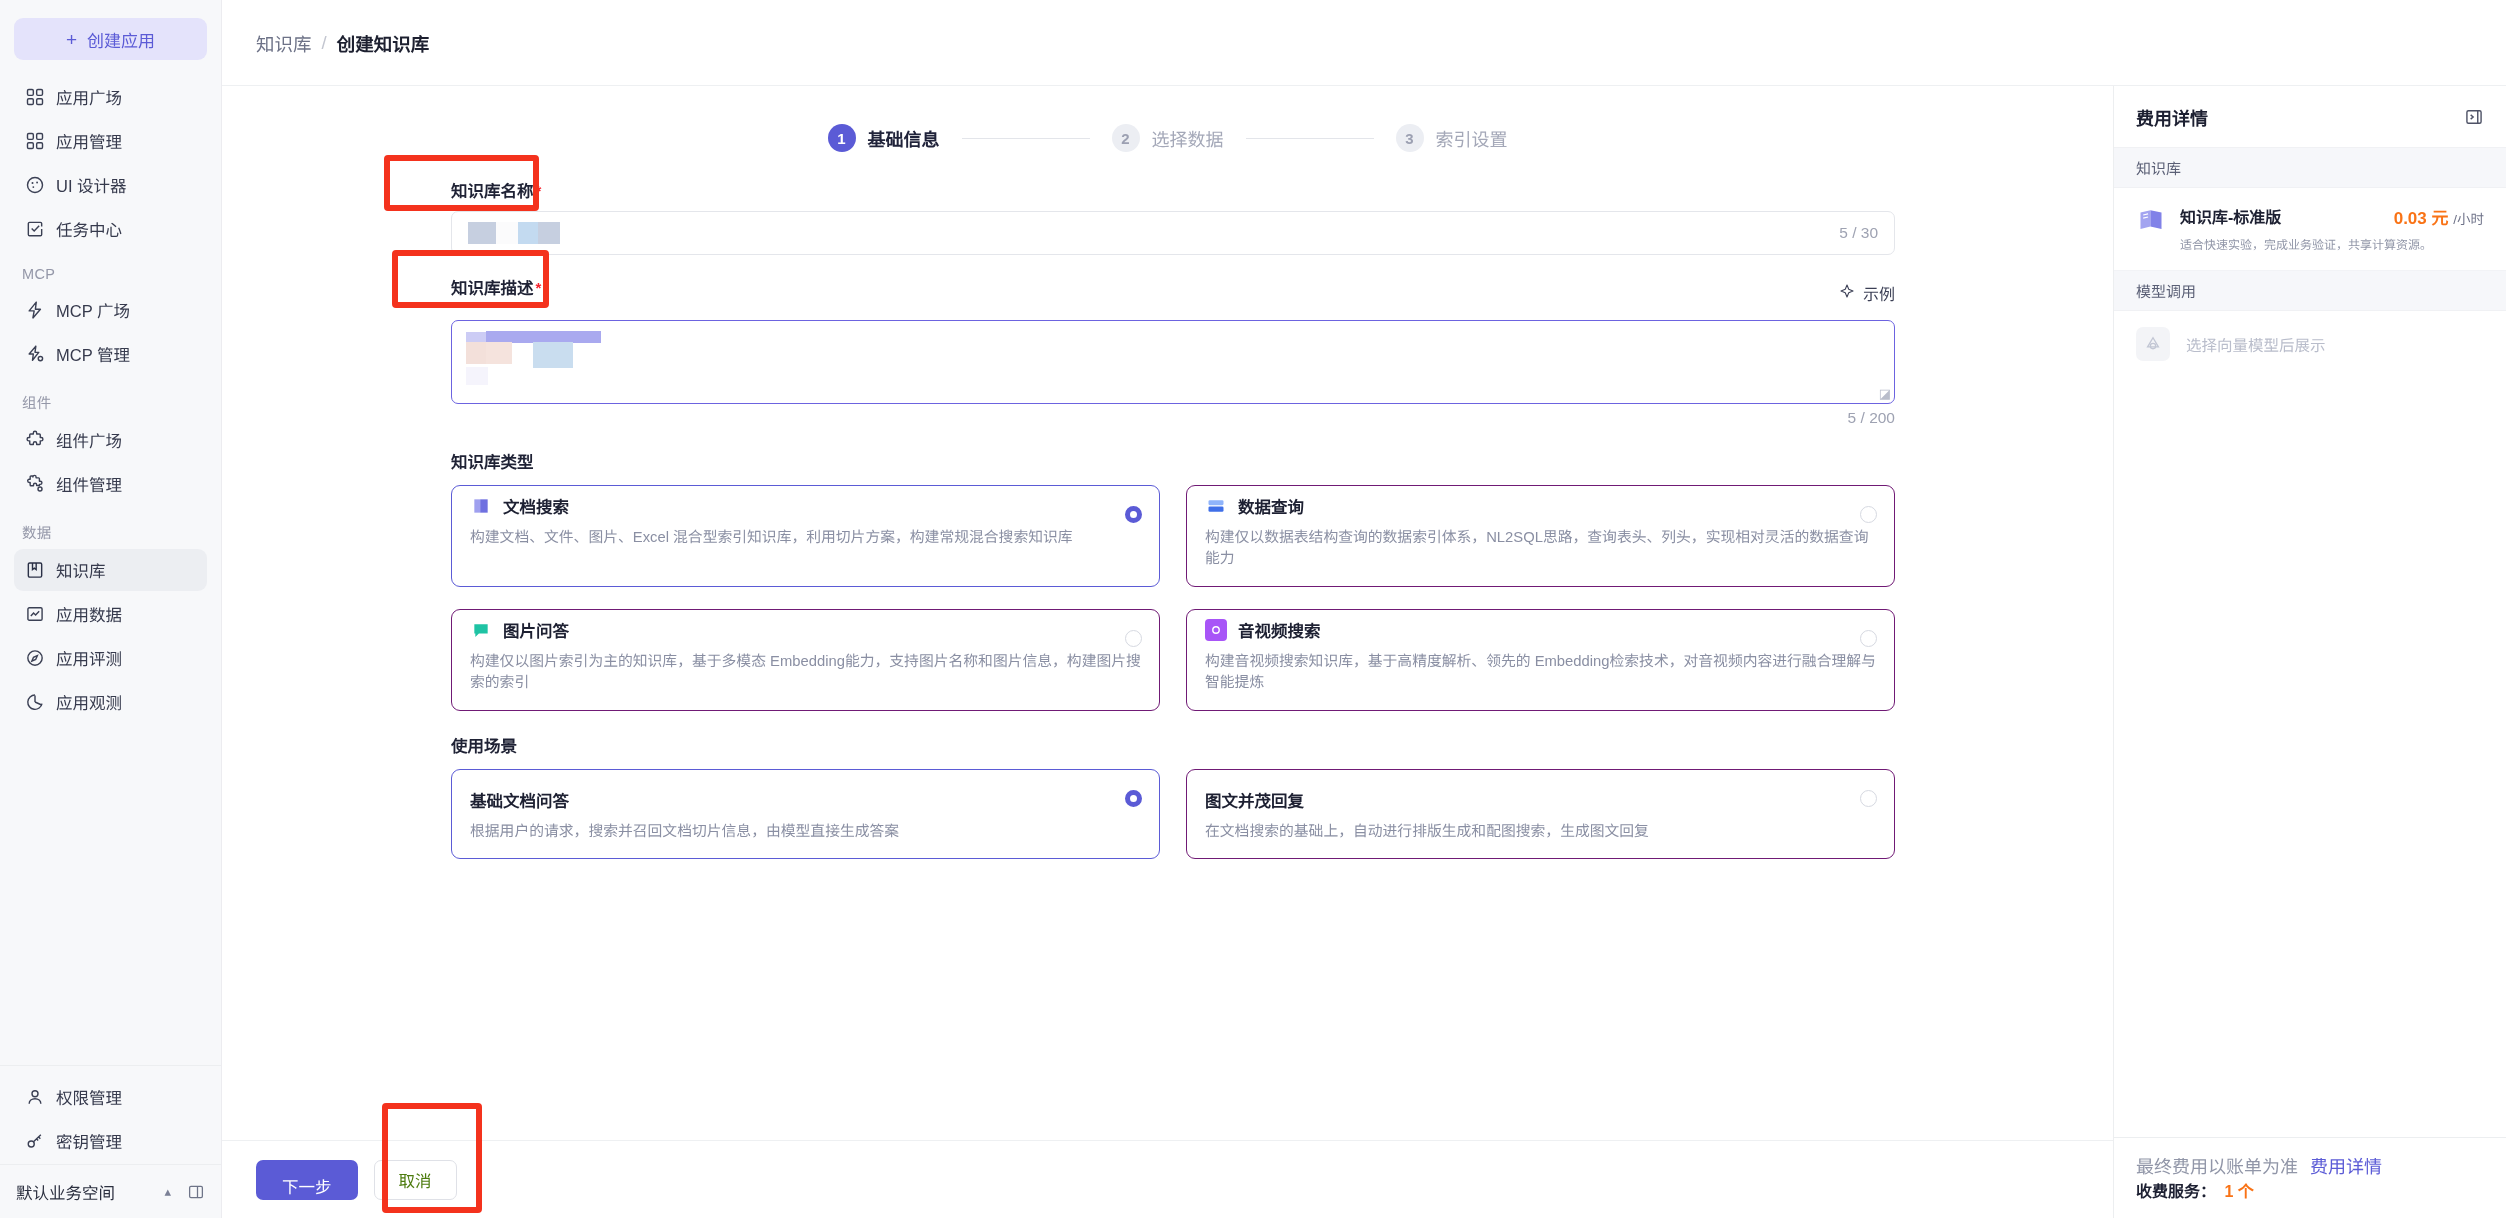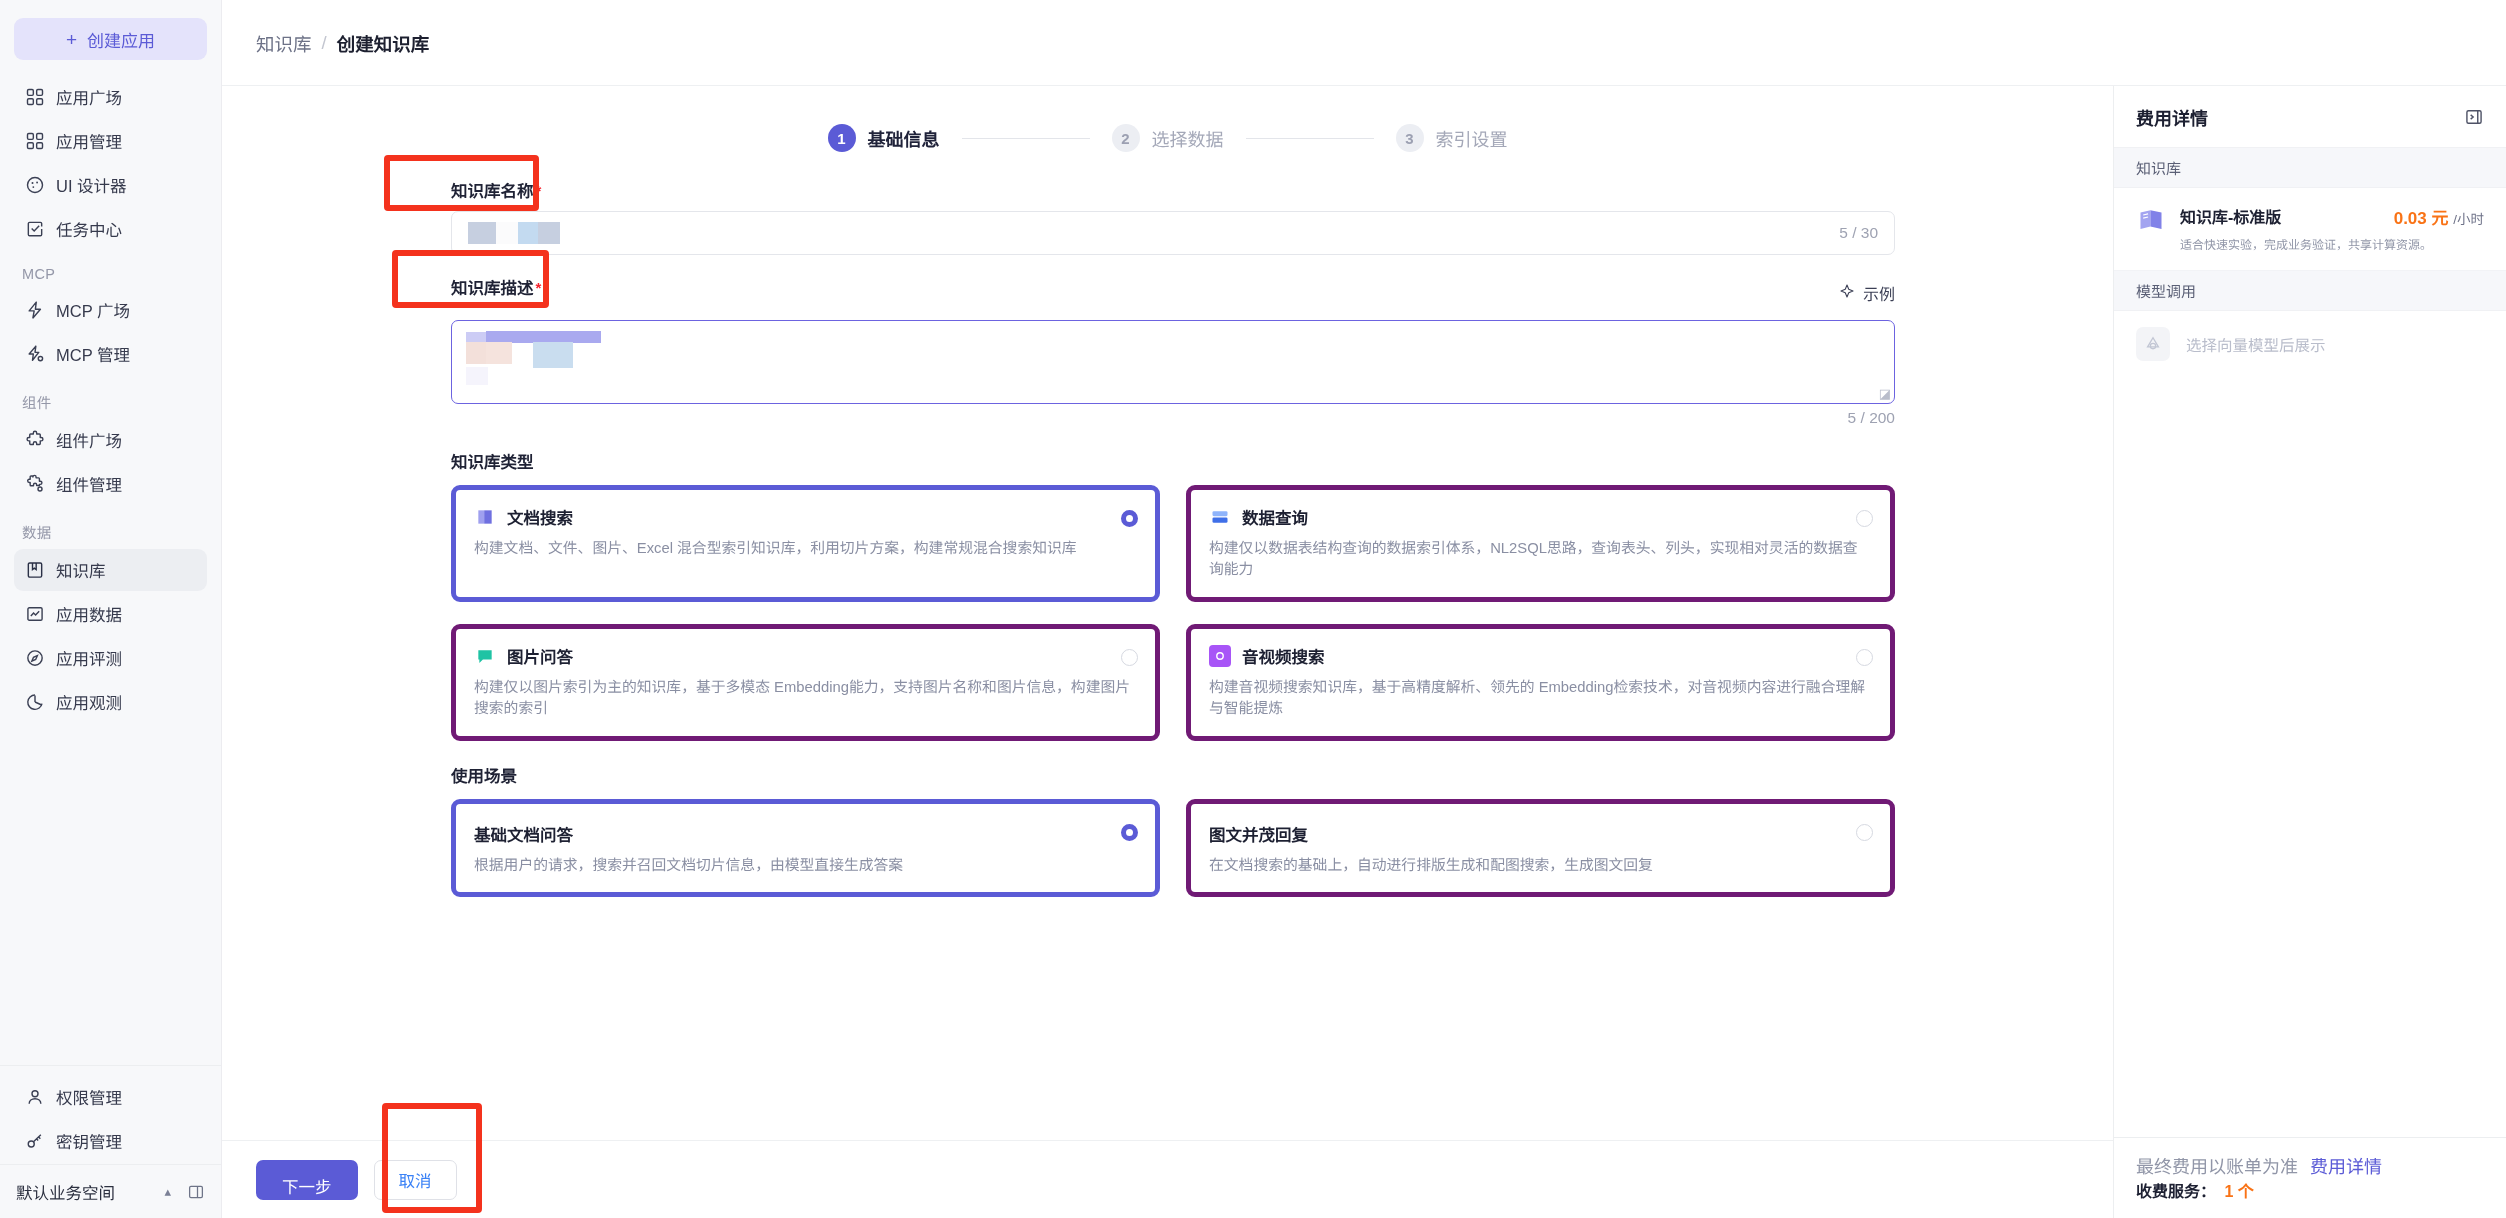--- a/index.html
+++ b/index.html
@@ -109,22 +109,22 @@
     width: 100%; height: 84px; border: 1px solid #6c63e0; border-radius: 7px;
     background: #fff; position: relative; overflow: hidden; padding: 8px 14px;
   }
   .resize-grip { position: absolute; right: 3px; bottom: 2px; color: #b9bdcb; font-size: 13px; }
   .counter-below { text-align: right; font-size: 15.5px; color: #9ea2b2; margin-top: 5px; }
 
   .section-title { font-size: 16.5px; color: #1f2235; font-weight: 700; margin: 22px 0 12px 0; }
 
   .card-grid { display: grid; grid-template-columns: 1fr 1fr; gap: 22px 26px; }
   .opt-card {
-    border: 5px solid #701a75; border-radius: 9px; background: #fff;
-    padding: 15px 18px 16px 18px; position: relative; cursor: pointer; min-height: 84px;
+    border: 1px solid #701a75; border-radius: 9px; background: #fff;
+    padding: 8px 18px 16px 18px; position: relative; cursor: pointer; min-height: 84px;
   }
   .opt-card.selected { border-color: #5b5bd6; }
   .opt-head { display: flex; align-items: center; gap: 11px; margin-bottom: 9px; }
   .opt-title { font-size: 16.5px; font-weight: 700; color: #1d2032; }
   .opt-desc { font-size: 14.8px; color: #8a8fa3; line-height: 1.45; }
   .radio {
     position: absolute; right: 17px; top: 20px;
     width: 17px; height: 17px; border-radius: 50%;
     border: 1.5px solid #d6d9e1; background: #fff;
   }
@@ -137,21 +137,21 @@
   .footer-bar {
     height: 78px; flex: 0 0 78px; border-top: 1px solid #eef0f2;
     display: flex; align-items: center; padding: 0 34px; gap: 16px; background:#fff;
   }
   .btn-primary {
     background: #5b5bd6; color: #fff; border: none; border-radius: 7px;
     height: 40px; padding: 14px 26px; font-size: 16.5px; cursor: pointer;
     font-family: inherit; font-weight: 500;
   }
   .btn-default {
-    background: #fff; color: #3b82f6; border: 1px solid #dfe1e7; border-radius: 7px;
+    background: #fff; color: #4d7c0f; border: 1px solid #dfe1e7; border-radius: 7px;
     height: 40px; padding: 0 24px; font-size: 16.5px; cursor: pointer; font-family: inherit;
   }
 
   
   .right-panel {
     width: 393px; flex: 0 0 393px; border-left: 1px solid #eceef0;
     display: flex; flex-direction: column; background: #fff;
   }
   .rp-header {
     height: 62px; display: flex; align-items: center; padding: 0 22px;

